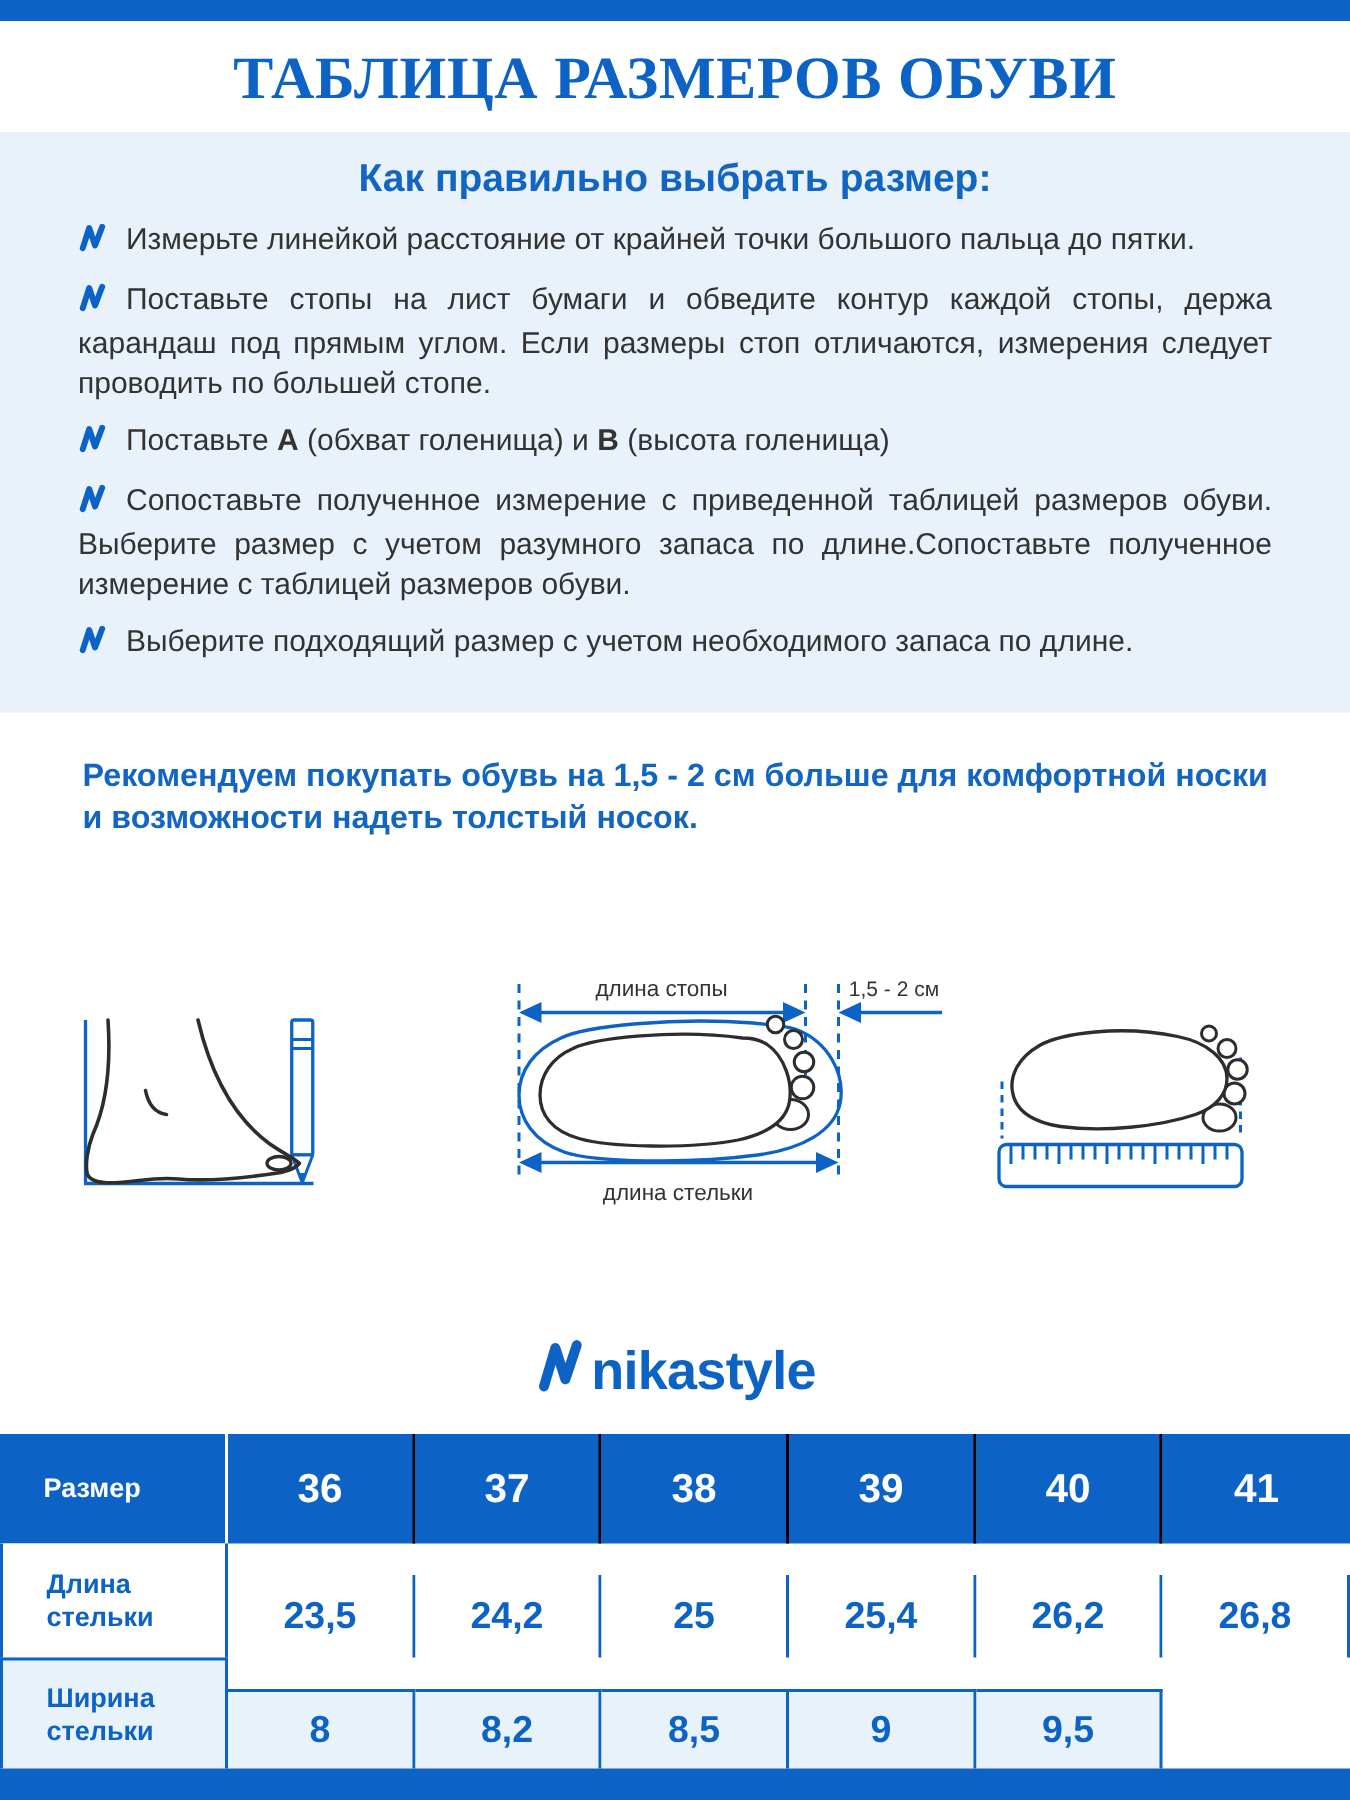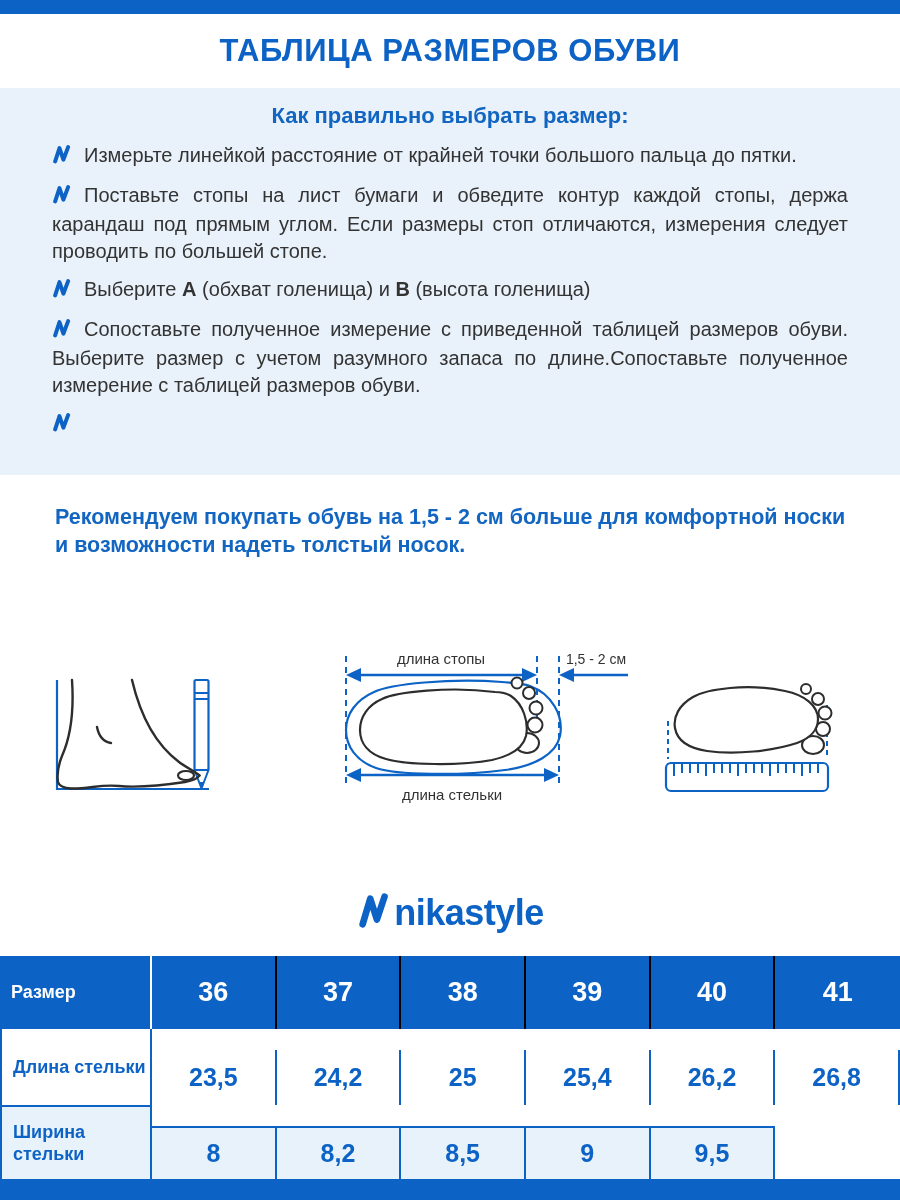--- a/index.html
+++ b/index.html
@@ -18,25 +18,25 @@
     overflow:hidden;
   }
   .abs{position:absolute;}
 
   
   .top-bar{left:0;top:0;width:900px;height:14px;background:var(--accent);}
   .bottom-bar{left:0;top:1179px;width:900px;height:21px;background:var(--accent);}
 
   
   .title-band{left:0;top:14px;width:900px;height:74px;background:#fff;display:flex;align-items:center;justify-content:center;}
-  .page-title{color:var(--accent);font-size:31px;font-weight:700;letter-spacing:.5px;}
+  .page-title{color:var(--accent);font-size:40px;font-weight:700;letter-spacing:.5px;font-family:Liberation Serif, serif;}
 
   
   .intro{left:0;top:88px;width:900px;height:387px;background:var(--light-bg);padding:15px 52px 0 52px;}
-  .intro-heading{color:var(--blue-text);font-size:22px;font-weight:600;text-align:center;margin-bottom:13px;}
+  .intro-heading{color:var(--blue-text);font-size:26px;font-weight:600;text-align:center;margin-bottom:13px;}
   .bullet{color:var(--ink);font-size:20px;line-height:27px;text-align:justify;margin-bottom:11px;}
   .bullet .n-icon{display:inline-block;vertical-align:-2px;margin-right:11px;}
   .bullet b{font-weight:700;}
 
   
   .recommend{left:55px;top:503px;width:800px;color:var(--blue-text);font-size:21.5px;font-weight:700;line-height:28px;}
 
   
   .diagram{position:absolute;}
   .stroke-accent{stroke:var(--accent);}
@@ -44,21 +44,21 @@
   .stroke-ink{stroke:#2d2d2d;}
   .diag-label{font-family:"Liberation Sans",sans-serif;fill:#333;}
 
   
   .logo-row{left:0;top:890px;width:900px;display:flex;align-items:center;justify-content:center;}
   .logo-text{color:var(--accent);font-size:36px;font-weight:700;letter-spacing:-0.5px;}
 
   
   .size-table{left:0;top:956px;width:900px;display:grid;grid-template-columns:152px repeat(6,1fr);grid-template-rows:73px 76px 74px;}
   .cell{display:flex;align-items:center;justify-content:center;}
-  .cell.lbl{justify-content:flex-start;padding-left:11px;}
+  .cell.lbl{justify-content:flex-start;padding-left:29px;}
   .hdr{background:var(--accent);color:#fff;}
   .hdr.lbl{font-size:18px;font-weight:700;border-right:2px solid #fff;}
   .hdr.num{font-size:27px;font-weight:700;border-right:2px solid #000000;}
   .hdr.last{border-right:none;}
   .rowA{background:#ffffff;}
   .rowB{background:var(--row-alt);border-top:2px solid var(--accent);}
   .body-cell{border-right:2px solid var(--accent);color:var(--accent);}
   .body-cell.first{border-left:2px solid var(--accent);}
   .body-cell.last{border-right:2px solid var(--accent);}
   .body-cell.lbl{font-size:18px;font-weight:700;line-height:22px;}
@@ -84,33 +84,33 @@
 
   <p class="bullet">
     <span class="n-icon"><svg width="21" height="19" viewBox="0 0 24 22">
           <polyline points="3.5,19 8.5,3.5 13,17 18.5,2.5" fill="none" class="stroke-accent" stroke-width="4.6" stroke-linecap="round" stroke-linejoin="round"></polyline>
         </svg></span><span>Поставьте стопы на лист бумаги и обведите контур каждой стопы, держа карандаш под прямым углом. Если размеры стоп отличаются, измерения следует проводить по большей стопе.</span>
   </p>
 
   <p class="bullet">
     <span class="n-icon"><svg width="21" height="19" viewBox="0 0 24 22">
           <polyline points="3.5,19 8.5,3.5 13,17 18.5,2.5" fill="none" class="stroke-accent" stroke-width="4.6" stroke-linecap="round" stroke-linejoin="round"></polyline>
-        </svg></span><span>Выберите </span><b>А</b><span> (обхват голенища) и </span><b>В</b><span> (высота голенища)</span>
+        </svg></span><span>Поставьте </span><b>А</b><span> (обхват голенища) и </span><b>В</b><span> (высота голенища)</span>
   </p>
 
   <p class="bullet">
     <span class="n-icon"><svg width="21" height="19" viewBox="0 0 24 22">
           <polyline points="3.5,19 8.5,3.5 13,17 18.5,2.5" fill="none" class="stroke-accent" stroke-width="4.6" stroke-linecap="round" stroke-linejoin="round"></polyline>
         </svg></span><span>Сопоставьте полученное измерение с приведенной таблицей размеров обуви. Выберите размер с учетом разумного запаса по длине.Сопоставьте полученное измерение с таблицей размеров обуви.</span>
   </p>
 
   <p class="bullet">
     <span class="n-icon"><svg width="21" height="19" viewBox="0 0 24 22">
           <polyline points="3.5,19 8.5,3.5 13,17 18.5,2.5" fill="none" class="stroke-accent" stroke-width="4.6" stroke-linecap="round" stroke-linejoin="round"></polyline>
-        </svg></span>
+        </svg></span><span>Выберите подходящий размер с учетом необходимого запаса по длине.</span>
   </p>
 </div>
 
 <div class="abs recommend">Рекомендуем покупать обувь на 1,5 - 2 см больше для комфортной носки и возможности надеть толстый носок.</div>
 
 <svg class="diagram" style="left:45px;top:672px;" width="180" height="125" viewBox="0 0 180 125">
   <line x1="12" y1="8" x2="12" y2="117" class="stroke-accent" stroke-width="2.2"></line>
   <line x1="11" y1="117" x2="164" y2="117" class="stroke-accent" stroke-width="2.2"></line>
 
   <rect x="149.5" y="8" width="14" height="90" rx="1.5" fill="#fff" class="stroke-accent" stroke-width="2.2"></rect>

